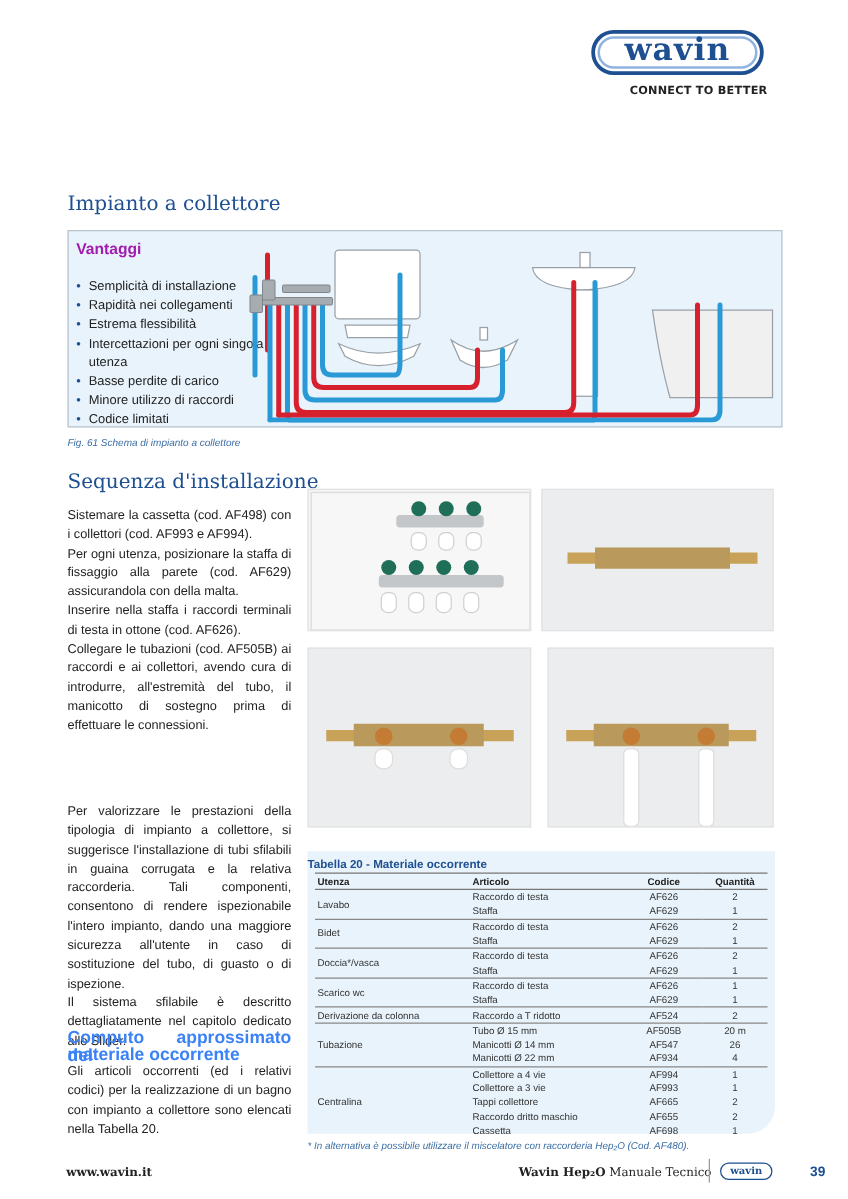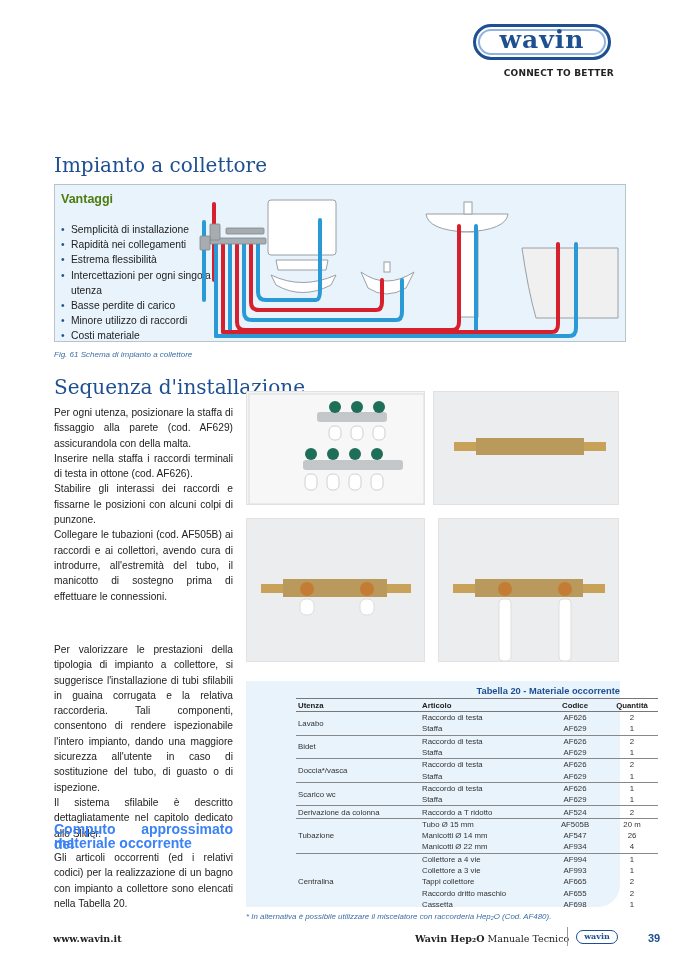--- a/index.html
+++ b/index.html
@@ -5,42 +5,42 @@
   html, body { margin:0; padding:0; background:#ffffff; }
   body { width:678px; height:959px; position:relative; overflow:hidden; font-family:"Liberation Sans", sans-serif; color:#222; }
   .abs { position:absolute; }
 
   
   .logo { left:473px; top:24px; width:140px; height:40px; }
   .logo-pill { position:absolute; left:0; top:0; width:138px; height:36px; border:3px solid #1d4f91; border-radius:20px; box-sizing:border-box; background:#fff; box-shadow: inset 0 0 0 2px #fff, inset 0 0 0 4px #8fb3de; }
   .logo-text { position:absolute; left:0; top:1px; width:138px; text-align:center; font-family:"DejaVu Serif", serif; font-weight:bold; font-size:25px; color:#1d4f91; letter-spacing:1px; }
   .tagline { left:482px; top:68px; width:132px; text-align:right; font-family:"DejaVu Sans", sans-serif; font-weight:bold; font-size:9px; color:#222; letter-spacing:0.2px; }
 
-  .h-serif { font-family:"DejaVu Serif", serif; color:#1d4f91; font-size:20px; }
+  .h-serif { font-family:"DejaVu Serif", serif; color:#1d4f91; font-size:16px; }
   .h-sans { font-family:"Liberation Sans", sans-serif; font-weight:bold; color:#3b82f6; font-size:14px; line-height:15px; }
 
   
   .vbox { left:54px; top:184px; width:572px; height:158px; background:#e8f3fb; border:1px solid #b8c4cc; box-sizing:border-box; }
-  .vbox-title { left:61px; top:192px; font-size:12.5px; font-weight:bold; color:#4d7c0f; }
+  .vbox-title { left:61px; top:192px; font-size:12.5px; font-weight:bold; color:#a21caf; }
   .vlist { left:61px; top:222px; list-style:none; margin:0; padding:0; font-size:10.3px; line-height:15.2px; color:#222; }
   .vlist li { position:relative; padding-left:10px; width:150px; }
   .vlist li::before { content:"•"; position:absolute; left:0; top:0; color:#1d4f91; }
   .diagram { left:196px; top:190px; width:425px; height:148px; }
   .fig-caption { left:54px; top:350px; font-size:8px; font-style:italic; color:#3b6ea5; }
 
   .body-text { font-size:10.2px; line-height:15.3px; color:#222; text-align:justify; width:179px; }
   .body-text p { margin:0; }
 
   
   .photo { background:#ecedef; border:1px solid #e2e2e2; box-sizing:border-box; overflow:hidden; }
 
   
   .tablebox { left:246px; top:681px; width:374px; height:226px; background:#e8f3fb; border-radius:0 0 22px 0; }
-  .table-title { left:246px; top:686px; width:374px; text-align:right; font-size:9.3px; font-weight:bold; color:#1d4f91; }
-  table.mt { position:absolute; left:252px; top:698px; width:362px; border-collapse:collapse; font-size:7.8px; color:#333;margin-left:44px; }
+  .table-title { left:246px; top:686px; width:374px; text-align:left; font-size:9.3px; font-weight:bold; color:#1d4f91; }
+  table.mt { position:absolute; left:252px; top:698px; width:362px; border-collapse:collapse; font-size:7.8px; color:#333; }
   table.mt th { font-weight:bold; text-align:left; padding:0 2px; height:12px; border-top:1.5px solid #777; border-bottom:1.5px solid #777; color:#222; }
   table.mt td { padding:0 2px; height:11.3px; line-height:11px; }
   table.mt td.c, table.mt th.c { text-align:center; }
   table.mt tr.grp-start td { border-top:1px solid #888; }
   .footnote { left:246px; top:912px; font-size:7.9px; font-style:italic; color:#3b6ea5; }
 
   
   .foot-url { left:53px; top:933px; font-family:"DejaVu Serif", serif; font-weight:bold; font-size:9.5px; color:#222; }
   .foot-title { left:415px; top:933px; font-family:"DejaVu Serif", serif; font-size:9.5px; color:#222; }
   .foot-title b { font-weight:bold;margin-top:15px; }
@@ -61,21 +61,21 @@
 
 <div class="abs vbox"></div>
 <div class="abs vbox-title">Vantaggi</div>
 <ul class="abs vlist" id="vlist">
     <li>Semplicità di installazione</li>
     <li>Rapidità nei collegamenti</li>
     <li>Estrema flessibilità</li>
     <li>Intercettazioni per ogni singola utenza</li>
     <li>Basse perdite di carico</li>
     <li>Minore utilizzo di raccordi</li>
-    <li>Costi materiale</li>
+    <li>Codice limitati</li>
   </ul>
 
 <svg class="abs diagram" viewBox="0 0 425 148">
 
   <g fill="#ffffff" stroke="#9aa0a6" stroke-width="1">
     <rect x="72" y="10" width="68" height="55" rx="3"></rect>
     <path d="M80 70 L132 70 L130 80 L82 80 Z"></path>
     <path d="M75 85 Q106 100 140 85 L135 95 Q106 110 80 95 Z"></path>
   </g>
   <g fill="#ffffff" stroke="#9aa0a6" stroke-width="1">
@@ -112,23 +112,23 @@
     <rect x="14" y="34" width="10" height="16" rx="1"></rect>
     <rect x="4" y="46" width="10" height="14" rx="1"></rect>
   </g>
 </svg>
 
 <div class="abs fig-caption">Fig. 61 Schema di impianto a collettore</div>
 
 <div class="abs h-serif" style="left:54px; top:375px;">Sequenza d'installazione</div>
 
 <div class="abs body-text" style="left:54px; top:405px;" id="steps">
+    <p>Sistemare la cassetta (cod. AF498) con i collettori (cod. AF993 e AF994).</p>
     <p>Per ogni utenza, posizionare la staffa di fissaggio alla parete (cod. AF629) assicurandola con della malta.</p>
     <p>Inserire nella staffa i raccordi terminali di testa in ottone (cod. AF626).</p>
-    <p>Stabilire gli interassi dei raccordi e fissarne le posizioni con alcuni colpi di punzone.</p>
     <p>Collegare le tubazioni (cod. AF505B) ai raccordi e ai collettori, avendo cura di introdurre, all'estremità del tubo, il manicotto di sostegno prima di effettuare le connessioni.</p>
   </div>
 <div class="abs body-text" style="left:54px; top:642px;" id="steps2">
     <p>Per valorizzare le prestazioni della tipologia di impianto a collettore, si suggerisce l'installazione di tubi sfilabili in guaina corrugata e la relativa raccorderia. Tali componenti, consentono di rendere ispezionabile l'intero impianto, dando una maggiore sicurezza all'utente in caso di sostituzione del tubo, di guasto o di ispezione.</p>
     <p>Il sistema sfilabile è descritto dettagliatamente nel capitolo dedicato allo Slider.</p>
   </div>
 
 <div class="abs photo" style="left:246px; top:391px; width:179px; height:114px; background:#f4f4f4;">
   <svg width="179" height="114" viewBox="0 0 179 114">
     <rect x="2" y="2" width="175" height="110" fill="#f7f7f7" stroke="#dcdcdc"></rect>

